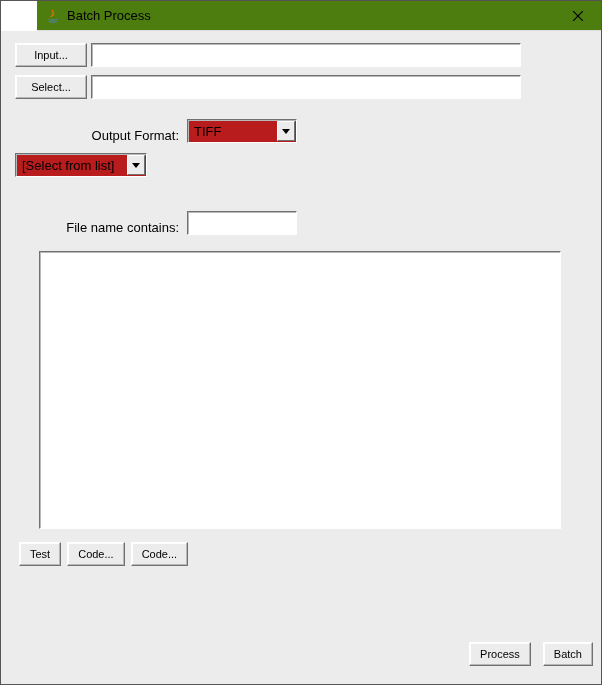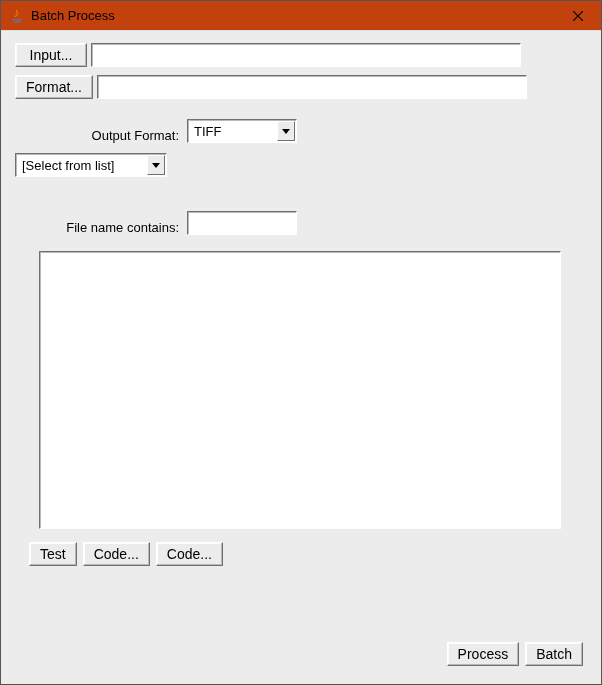--- a/index.html
+++ b/index.html
@@ -9,25 +9,26 @@
   }
   body {
     margin: 0;
     background: #fff;
     width: 602px;
     height: 685px;
     border: 1px solid #555;
   }
   .titlebar {
     height: 30px;
-    background: #c2410c;
+    background: #4d7c0f;
     display: flex;
     align-items: center;
     padding: 0 0 0 8px;
     border-bottom: 1px solid #ddd;
+    margin-left: 36px;
   }
   .title-icon {
     width: 16px;
     height: 16px;
     margin-right: 6px;
     display: inline-flex;
     align-items: center;
     justify-content: center;
   }
   .title-text {
@@ -54,21 +55,21 @@
   .btn {
     background: #ececec;
     border: 1px solid #888;
     border-top-color: #fff;
     border-left-color: #fff;
     border-right-color: #707070;
     border-bottom-color: #707070;
     box-shadow: inset -1px -1px 0 #b8b8b8, inset 1px 1px 0 #fdfdfd;
     padding: 3px 10px;
     cursor: pointer;
-    font-size: 14px;
+    font-size: 11px;
     color: #000;
     display: inline-flex;
     align-items: center;
     justify-content: center;
     min-height: 24px;
     text-align: right;
   }
   .text-input {
     background: #fff;
     border: 1px solid #888;
@@ -114,21 +115,21 @@
     color: #000;
   }
   .select-wrap {
     position: relative;
     display: inline-block;
   }
   .select {
     appearance: none;
     -webkit-appearance: none;
     -moz-appearance: none;
-    background: #ffffff;
+    background: #b91c1c;
     border: 1px solid #888;
     border-top-color: #707070;
     border-left-color: #707070;
     border-right-color: #fff;
     border-bottom-color: #fff;
     box-shadow: inset 1px 1px 0 #b8b8b8;
     padding: 3px 24px 3px 6px;
     font-size: 13px;
     height: 24px;
     cursor: pointer;
@@ -172,28 +173,28 @@
     box-shadow: inset 1px 1px 0 #b8b8b8;
     padding: 4px;
     font-family: monospace;
     font-size: 13px;
     resize: none;
     outline: none;
   }
   .bottom-left-btns {
     display: flex;
     gap: 6px;
-    margin-left: 14px;
+    margin-left: 4px;
   }
   .bottom-right-btns {
     position: absolute;
-    right: 18px;
+    right: 8px;
     bottom: 18px;
     display: flex;
-    gap: 6px;
+    gap: 12px;
   }
 </style>
 </head>
 <body>
 
 <div class="titlebar">
   <span class="title-icon">
     <svg width="16" height="16" viewBox="0 0 16 16">
       <path d="M8 2 C6 4 10 5 8 7 C7 8 6 8 6 9" stroke="#e76f00" stroke-width="1.4" fill="none"></path>
       <path d="M4 11 C4 12.5 12 12.5 12 11 M4 13 C4 14.5 12 14.5 12 13" stroke="#5382a1" stroke-width="1.2" fill="none"></path>
@@ -209,36 +210,36 @@
 </div>
 
 <div class="content">
 
   <div class="row row-input">
     <button class="btn">Input...</button>
     <input class="text-input" type="text" style="width: 430px;" value="">
   </div>
 
   <div class="row row-input">
-    <button class="btn">Format...</button>
+    <button class="btn">Select...</button>
     <input class="text-input" type="text" style="width: 422px;" value="">
   </div>
 
   <div class="form-rows">
     <div class="form-row">
       <span class="lbl">Output Format:</span>
       <span class="select-wrap">
         <input class="select" style="width: 110px;" readonly="" value="TIFF">
         <span class="select-arrow"></span>
       </span>
     </div>
 
     <div class="form-row">
       <span class="select-wrap">
-        <input class="select" style="width: 152px;" readonly="" value="[Select from list]">
+        <input class="select" style="width: 132px;" readonly="" value="[Select from list]">
         <span class="select-arrow"></span>
       </span>
     </div>
 
     <div class="form-row" style="margin-top:34px">
       <span class="lbl">File name contains:</span>
       <input class="text-input" type="text" style="width: 110px;" value="">
     </div>
   </div>
 

